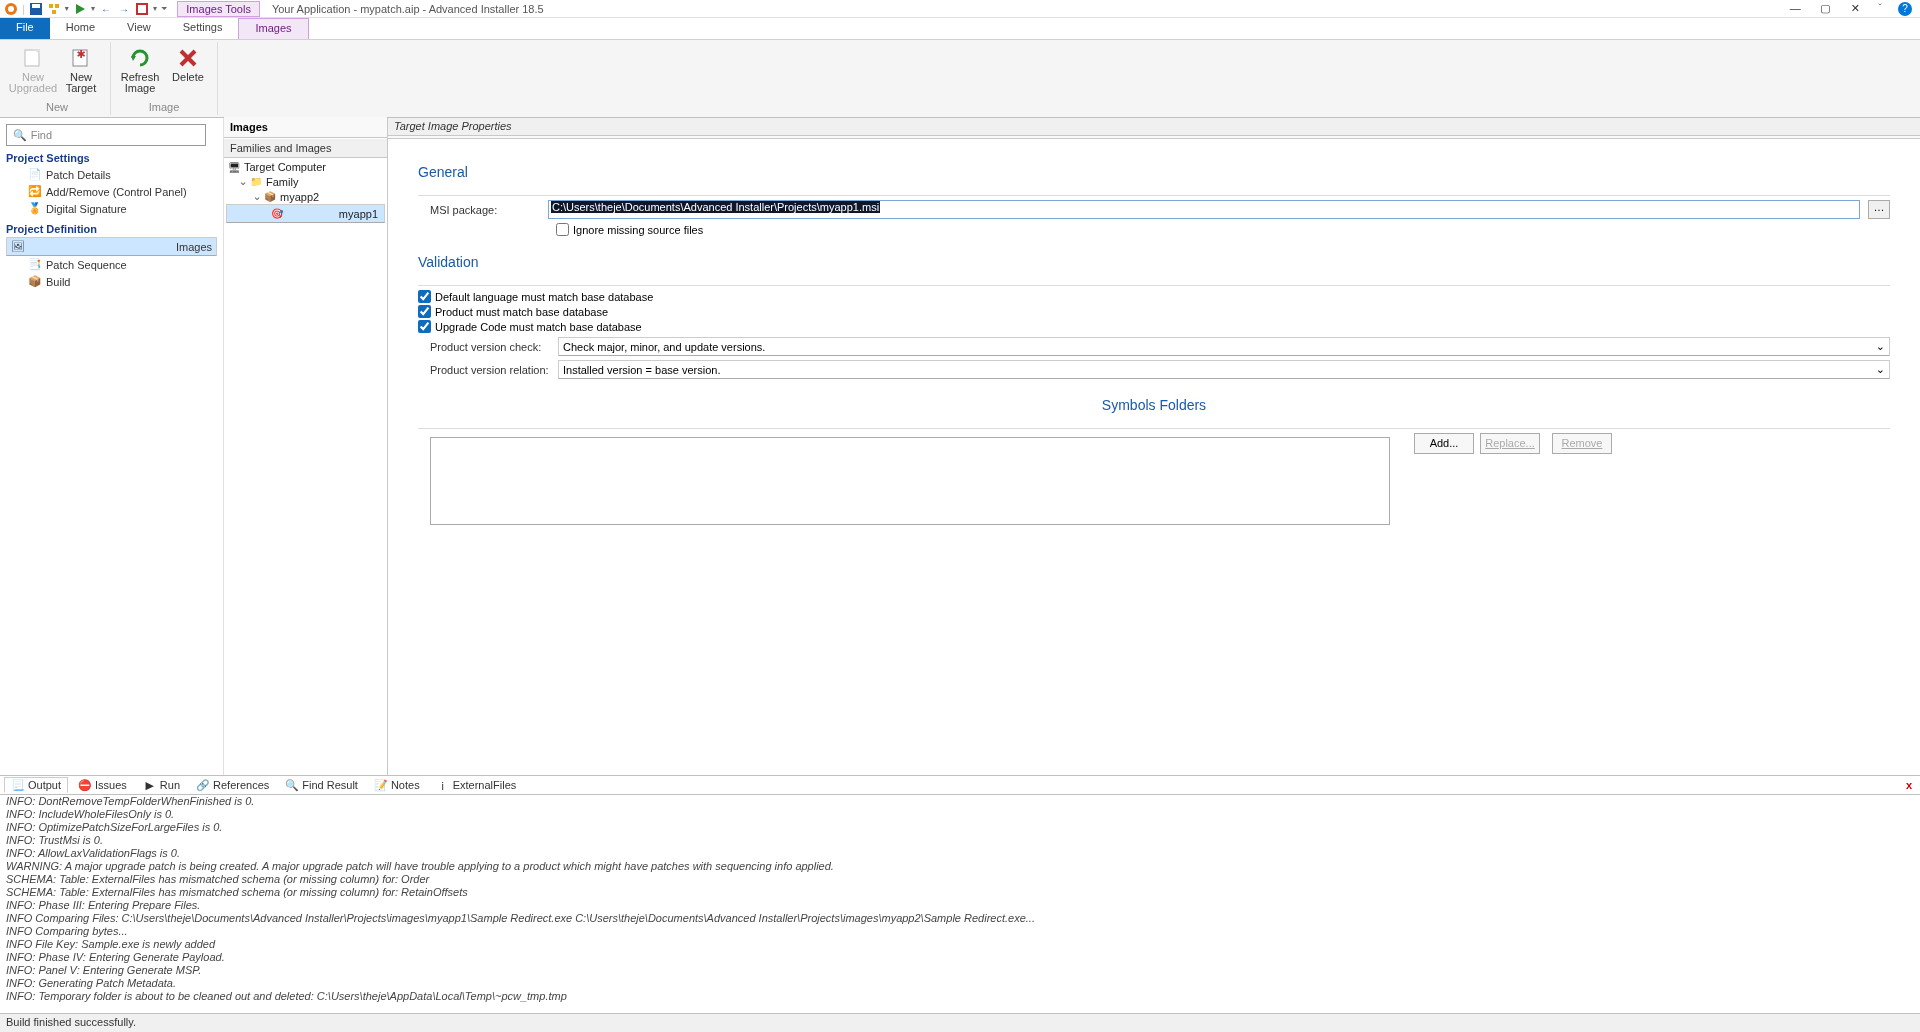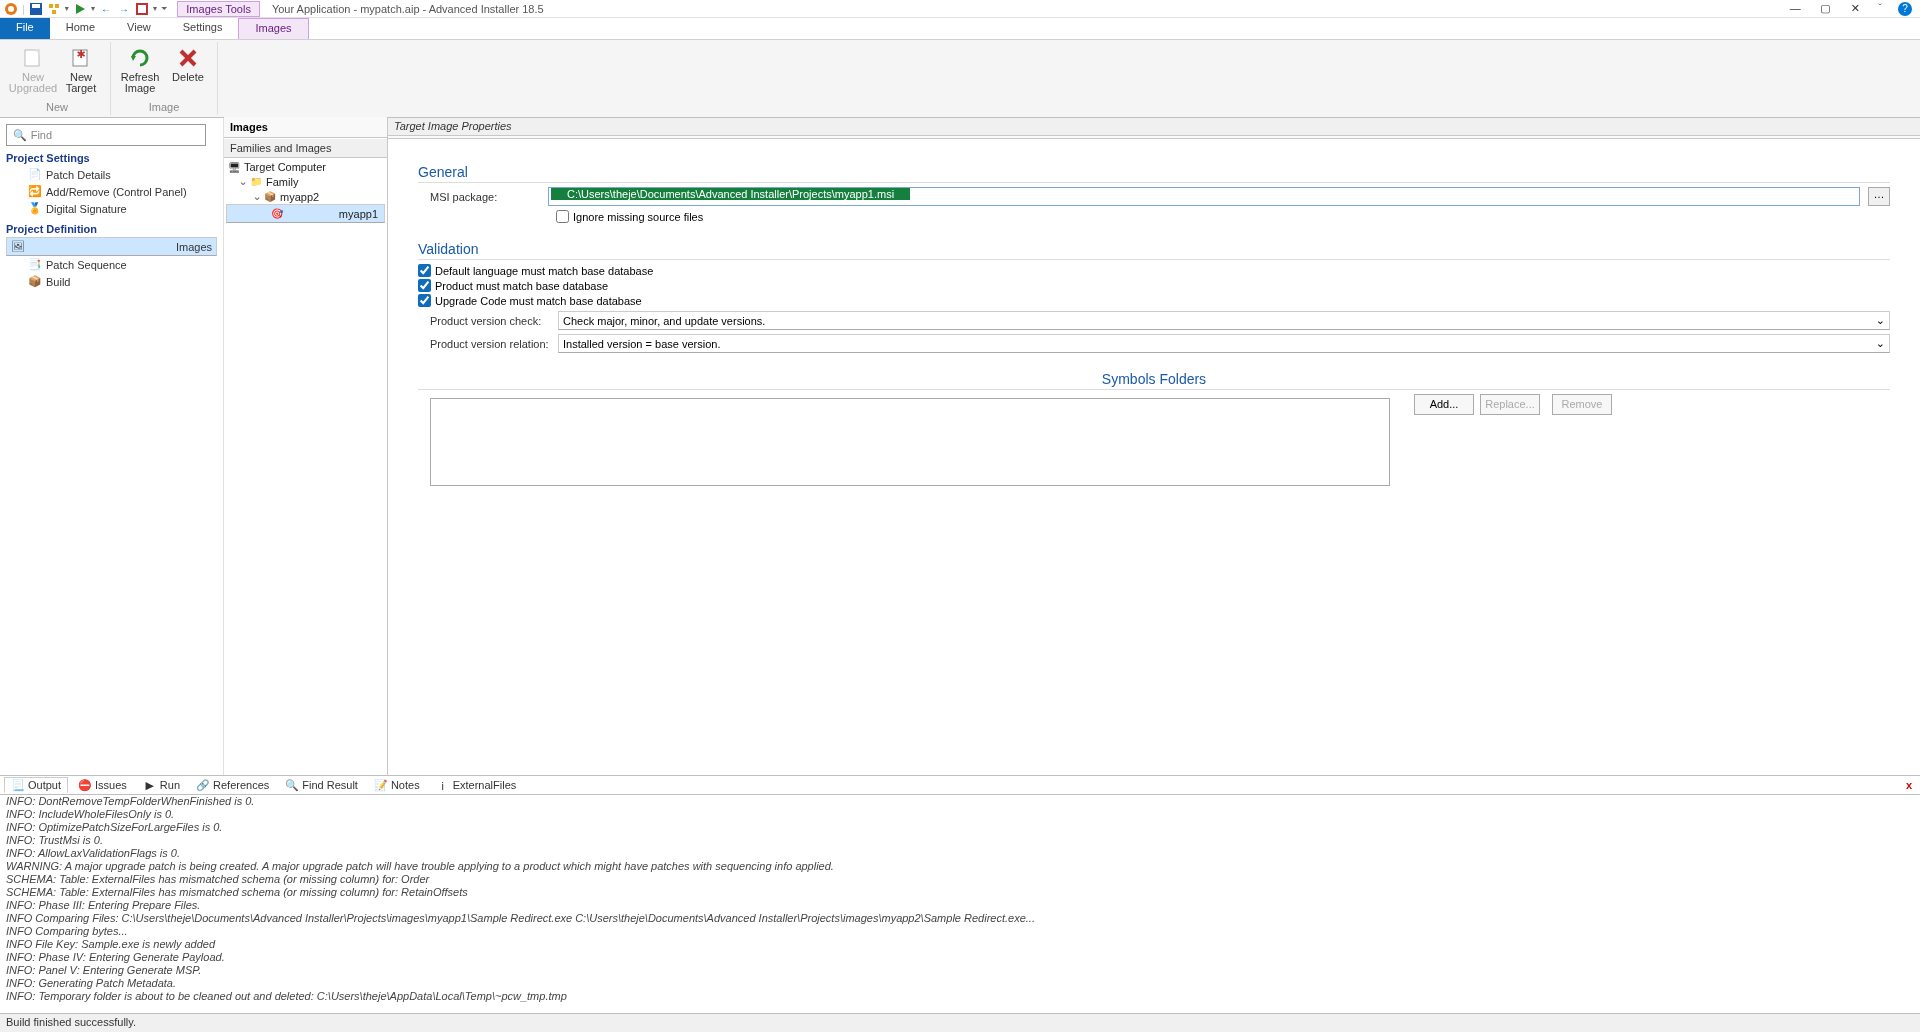--- a/index.html
+++ b/index.html
@@ -44,32 +44,32 @@
 .col-title { padding: 4px 6px; border-bottom: 1px solid #c8c8c8; background:#f9f9f9; font-weight:600; }
 .panel-hdr { padding: 3px 6px; border-bottom: 1px solid #c8c8c8; background:#f0f0f0; color:#333; }
 .tree { padding: 2px; }
 .tree-node { padding:1px 2px; display:flex;align-items:center; gap:2px; color:#222; }
 .tw { width:10px;text-align:center;color:#666; }
 .tree-ico { width:14px; font-size:10px; }
 .tree-node.sel { background:#cde6ff; }
 
 .props { flex:1; background:#fff; display:flex;flex-direction:column; overflow:hidden; }
 .props-body { padding: 20px 30px; }
-.ghdr { color:#1a5aa8; font-size:14px; margin: 8px 0 4px; border-bottom:1px solid #ddd; padding-bottom:2px; }
+.ghdr { color:#1a5aa8; font-size:14px; margin: 8px 0 4px; border-bottom:1px solid #ddd; padding-bottom:15px; }
 .row { display:flex; align-items:center; margin: 4px 0 4px 12px; gap:8px; }
 .row label { width: 110px; color:#333; }
 .msi-input { flex:1; border:1px solid #7aa7d8; height:19px; padding:0 2px; position:relative; }
-.msi-sel { background:#15803d; color:#fff; padding:0 16px; }
+.msi-sel { background:#0f172a; color:#fff; padding:0 1px; }
 .browse { width:22px;height:19px;border:1px solid #aaa;background:#f0f0f0;text-align:center; }
 .chk { display:flex;align-items:center;gap:4px;margin:2px 0 2px 0; }
 .chk input[type=checkbox]{ accent-color:#0f6cbd; }
 .sel { flex:1;height:19px;border:1px solid #ccc;border-bottom:1px solid #aaa;padding:0 4px;display:flex;align-items:center;justify-content:space-between;background:#fff; }
 .sym-box { margin:4px 0 0 12px; width: 960px; height:88px; border:1px solid #aaa; background:#fff; }
 .btn { width:60px; height:21px; border:1px solid #aaa; background:#f7f7f7; text-align:center; line-height:19px; }
-.btn.disabled { color:#aaa; }
+.btn.disabled { color:#aaa;text-decoration:underline; }
 
 .bottom-tabs { height:20px; border-top:1px solid #c0c0c0; border-bottom:1px solid #c0c0c0; background:#fff; display:flex; align-items:center; padding:0 4px; gap:4px; }
 .btab { display:flex;align-items:center;gap:3px; padding:0 6px; color:#333; }
 .btab.active { background:#fff; border:1px solid #ccc; border-bottom:1px solid #fff; }
 .btab-ico { width:14px;height:14px;display:inline-flex;align-items:center;justify-content:center; }
 .close-x { margin-left:auto; color:#c00; font-weight:bold; padding-right:4px; }
 
 .output-pane { flex: 0 0 218px; background:#fff; padding:0 6px; overflow:hidden; font-family: "Segoe UI"; line-height:13px; }
 .output-pane .ital { font-style: italic; color:#444; }
 .statusbar { height:19px; background:#f0f0f0; border-top:1px solid #c0c0c0; padding:2px 6px; color:#333; }

